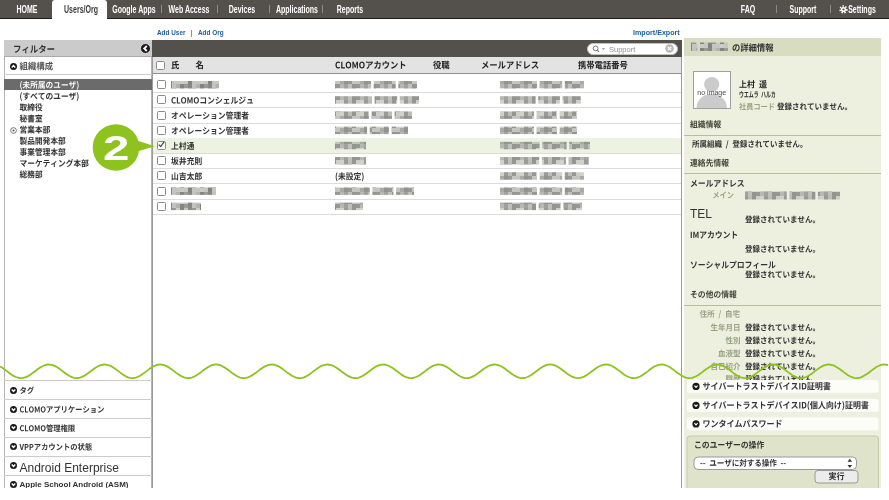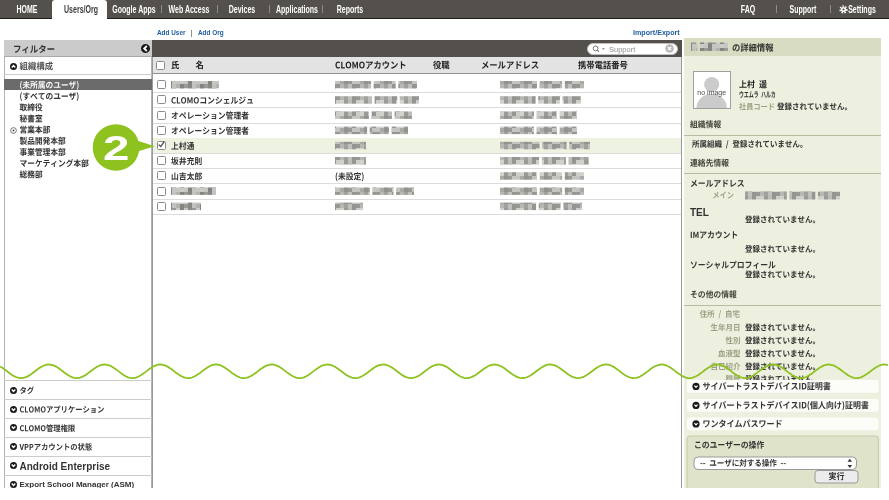--- a/index.html
+++ b/index.html
@@ -68,22 +68,22 @@
     <div class="a" style="left:4px;top:455.9px;width:147.5px;height:1px;background:#ccc"></div>
     <svg class="a" style="left:9.8px;top:462.1px" width="7" height="7" viewBox="0 0 10 10">
       <circle cx="5" cy="5" r="5" fill="#1a1a1a"></circle>
       <path d="M2.5 3.6 L5 6.5 L7.5 3.6" fill="none" stroke="#fff" stroke-width="2"></path>
     </svg>
     <div class="a" style="left:4px;top:474.7px;width:147.5px;height:1px;background:#ccc"></div>
     <svg class="a" style="left:9.8px;top:480.9px" width="7" height="7" viewBox="0 0 10 10">
       <circle cx="5" cy="5" r="5" fill="#1a1a1a"></circle>
       <path d="M2.5 3.6 L5 6.5 L7.5 3.6" fill="none" stroke="#fff" stroke-width="2"></path>
     </svg>
-    <div class="a" style="left:19.5px;top:461.1px;font-size:10px;font-weight:bold;color:#333333">Android Enterprise</div>
-    <div class="a" style="left:19.5px;top:479.9px;font-size:8px;font-weight:bold;color:#333333">Export School Manager (ASM)</div>
+    <div class="a" style="left:19.5px;top:461.1px;font-size:12px;font-weight:normal;color:#333333">Android Enterprise</div>
+    <div class="a" style="left:19.5px;top:479.9px;font-size:8px;font-weight:bold;color:#333333">Apple School Android (ASM)</div>
     <div class="a" style="left:152px;top:40px;width:530px;height:17px;background:#54504c"></div>
     <div class="a" style="left:587px;top:42.5px;width:91px;height:12px;background:#fff;border:1px solid #c2c2c2;border-radius:7px;box-sizing:border-box"></div>
     <svg class="a" style="left:591.5px;top:45px" width="18" height="9" viewBox="0 0 18 9">
       <circle cx="3.6" cy="3.4" r="2.4" fill="none" stroke="#777" stroke-width="1"></circle>
       <line x1="5.4" y1="5.2" x2="6.9" y2="6.8" stroke="#777" stroke-width="1.1"></line>
       <path d="M9.8 2.9 l3.2 0 l-1.6 2.1 z" fill="#999"></path>
     </svg>
     <div class="a" style="left:609px;top:45px;font-size:7.5px;color:#8e8e8e">Support</div>
     <svg class="a" style="left:664.5px;top:44px" width="9" height="9" viewBox="0 0 9 9">
       <circle cx="4.5" cy="4.5" r="4.3" fill="#b9b9b9"></circle>
@@ -119,21 +119,21 @@
     <div class="a" style="left:684px;top:38px;width:197px;height:456px;background:#edf0df"></div>
     <div class="a" style="left:684px;top:38px;width:197px;height:18px;background:#d8dcc1"></div>
     <div class="a" style="left:693px;top:71px;width:37.5px;height:38px;background:#fff;border:1px solid #a0a0a0;box-sizing:border-box"></div>
     <svg class="a" style="left:694px;top:72px" width="35.5" height="36" viewBox="0 0 35.5 36">
       <circle cx="17.7" cy="12.5" r="7.6" fill="#cbcbcb"></circle>
       <path d="M2.5 36 a15.2 14 0 0 1 30.4 0 z" fill="#cbcbcb"></path>
     </svg>
     <div class="a" style="left:693px;top:89px;width:37.5px;text-align:center;font-size:7px;color:#4a4a4a">no image</div>
     <div class="a" style="left:684px;top:134.5px;width:197px;height:1px;background:#b6bda0"></div>
     <div class="a" style="left:684px;top:172.5px;width:197px;height:1px;background:#b6bda0"></div>
-    <div class="a" style="left:690px;top:206.5px;font-size:10px;font-weight:bold;color:#333333">TEL</div>
+    <div class="a" style="left:690px;top:206.5px;font-size:12px;font-weight:normal;color:#333333">TEL</div>
     <div class="a" style="left:684px;top:304.5px;width:197px;height:1px;background:#b6bda0"></div>
     <svg class="a" style="left:0;top:0;z-index:5" width="889" height="500">
       <defs>
         <path id="gb30d5" d="M889 666Q882 652 876 632Q871 613 867 596Q859 560 846 514Q833 468 815 419Q797 370 772 322Q748 274 717 232Q672 173 612 120Q552 68 478 26Q404 -15 315 -44L206 75Q305 99 378 134Q450 170 504 214Q558 259 598 310Q631 352 654 401Q678 450 694 500Q709 550 715 592Q700 592 666 592Q631 592 584 592Q538 592 488 592Q437 592 390 592Q343 592 306 592Q268 592 249 592Q215 592 182 591Q150 590 130 588V729Q146 728 167 726Q188 724 211 722Q234 721 250 721Q265 721 295 721Q325 721 364 721Q403 721 446 721Q488 721 530 721Q572 721 609 721Q646 721 674 721Q701 721 712 721Q727 721 749 722Q771 724 790 729Z"></path>
         <path id="gb30a3" d="M107 285Q172 299 240 324Q307 348 366 376Q425 405 465 428Q514 458 562 496Q609 533 649 571Q689 609 714 642L813 545Q784 512 736 472Q689 433 634 394Q579 354 524 322Q490 301 446 280Q402 258 354 238Q305 217 256 199Q208 181 166 167ZM453 350 589 376V20Q589 3 590 -19Q590 -41 592 -60Q594 -78 596 -88H448Q450 -78 450 -60Q451 -41 452 -19Q453 3 453 20Z"></path>
         <path id="gb30eb" d="M503 22Q506 37 508 56Q511 76 511 96Q511 107 511 140Q511 173 511 220Q511 267 511 322Q511 376 511 432Q511 488 511 538Q511 587 511 624Q511 662 511 679Q511 713 508 738Q504 763 503 765H652Q651 763 648 738Q645 712 645 678Q645 661 645 628Q645 594 645 550Q645 507 645 458Q645 409 645 362Q645 314 645 272Q645 229 645 199Q645 169 645 155Q686 173 730 204Q774 235 816 276Q859 318 892 366L969 256Q928 202 870 150Q811 98 749 55Q687 12 630 -17Q614 -26 604 -34Q594 -41 587 -47ZM40 37Q106 83 148 148Q190 213 210 276Q221 309 226 358Q232 406 235 462Q238 517 238 572Q239 626 239 672Q239 702 236 724Q234 745 230 764H377Q376 762 374 748Q373 733 372 714Q370 694 370 673Q370 629 369 570Q368 512 365 451Q362 390 356 336Q350 281 340 243Q317 158 272 86Q226 13 162 -44Z"></path>
         <path id="gb30bf" d="M429 468Q475 442 530 406Q584 371 640 333Q696 295 746 259Q795 223 829 195L734 82Q701 112 652 152Q604 191 548 232Q492 274 438 312Q383 350 340 377ZM899 638Q890 624 881 605Q872 586 866 567Q851 521 826 464Q800 408 765 350Q730 291 685 235Q614 147 514 68Q415 -11 271 -66L155 35Q260 67 337 111Q414 155 470 205Q527 255 569 305Q603 344 634 392Q664 441 686 490Q709 538 718 576H380L426 690H710Q734 690 758 693Q781 696 797 701ZM569 792Q551 766 534 736Q516 706 507 690Q473 630 421 562Q369 495 304 431Q240 367 168 317L60 400Q148 455 210 516Q271 576 312 632Q353 689 378 733Q390 751 404 782Q417 812 424 837Z"></path>
         <path id="gb30fc" d="M92 463Q110 462 138 460Q166 459 196 458Q227 457 253 457Q278 457 315 457Q352 457 396 457Q439 457 486 457Q532 457 578 457Q624 457 665 457Q706 457 738 457Q771 457 790 457Q825 457 856 460Q887 462 907 463V306Q890 307 856 309Q822 311 790 311Q771 311 738 311Q705 311 664 311Q623 311 578 311Q532 311 485 311Q438 311 394 311Q351 311 314 311Q278 311 253 311Q210 311 165 310Q120 308 92 306Z"></path>
         <path id="gb7d44" d="M539 552H837V444H539ZM539 302H837V194H539ZM477 799H905V-21H784V691H592V-21H477ZM384 45H973V-63H384ZM180 849 286 812Q266 773 244 732Q222 692 201 654Q180 617 160 589L79 622Q97 653 116 692Q135 732 152 773Q169 814 180 849ZM300 730 402 688Q365 631 322 568Q279 506 235 449Q191 392 153 349L80 386Q109 420 139 463Q169 506 198 552Q228 598 254 644Q281 691 300 730ZM26 612 83 694Q109 672 137 644Q165 617 188 590Q212 563 224 540L163 447Q151 470 128 500Q106 529 79 558Q52 588 26 612ZM276 489 361 526Q381 493 400 455Q419 417 433 380Q447 344 454 315L362 273Q356 301 343 338Q330 376 312 416Q295 455 276 489ZM26 409Q95 411 192 415Q290 419 391 424L390 329Q296 322 203 316Q110 309 36 305ZM293 239 381 268Q402 223 420 170Q438 117 446 78L353 44Q346 84 329 138Q312 193 293 239ZM69 262 168 244Q160 172 144 102Q128 32 107 -16Q97 -9 80 0Q63 8 46 16Q28 24 15 28Q37 73 50 136Q63 198 69 262ZM185 356H291V-90H185Z"></path>
         <path id="gb7e54" d="M463 851H572V703H463ZM384 652 464 670Q477 639 485 602Q493 565 494 537L409 517Q410 544 403 582Q396 620 384 652ZM349 754H685V664H349ZM331 529H961V435H331ZM431 246H618V166H431ZM422 390H673V22H422V105H576V307H422ZM387 390H478V-29H387ZM568 677 666 656Q651 618 638 582Q625 545 613 519L533 539Q539 558 546 582Q554 607 560 632Q565 657 568 677ZM697 843H800Q799 710 802 590Q804 469 810 369Q817 269 827 195Q837 121 851 80Q865 38 883 36Q892 35 899 68Q906 101 910 159Q919 148 933 135Q947 122 962 111Q977 100 984 95Q973 17 955 -24Q937 -66 917 -81Q897 -96 878 -96Q832 -95 801 -51Q770 -7 750 74Q730 156 719 270Q708 385 703 530Q698 674 697 843ZM792 751 880 786Q907 742 932 690Q957 637 970 600L878 559Q871 585 857 618Q843 651 826 686Q809 721 792 751ZM867 397 962 372Q916 223 832 104Q749 -14 626 -92Q619 -80 606 -66Q593 -51 580 -37Q566 -23 555 -15Q670 53 750 161Q830 269 867 397ZM152 849 253 816Q236 778 218 737Q200 696 182 660Q164 623 147 594L70 624Q85 654 100 694Q116 733 130 774Q144 815 152 849ZM256 727 350 688Q318 631 280 569Q243 507 204 450Q166 393 131 350L65 384Q98 430 134 490Q170 549 202 612Q234 674 256 727ZM27 620 77 704Q102 681 128 653Q154 625 175 597Q196 569 207 546L153 450Q143 474 122 504Q101 534 76 564Q51 595 27 620ZM222 493 302 523Q320 490 336 452Q353 413 364 376Q376 339 381 310L296 276Q292 305 281 342Q270 379 255 419Q240 459 222 493ZM21 411Q81 413 162 417Q244 421 330 426V334Q251 325 174 318Q96 312 31 306ZM248 244 327 269Q343 225 357 174Q371 123 377 86L294 58Q290 96 276 148Q263 200 248 244ZM59 262 148 247Q143 177 130 108Q118 38 100 -10Q86 -1 60 10Q35 22 18 28Q37 73 46 136Q55 199 59 262ZM155 357H253V-90H155Z"></path>

